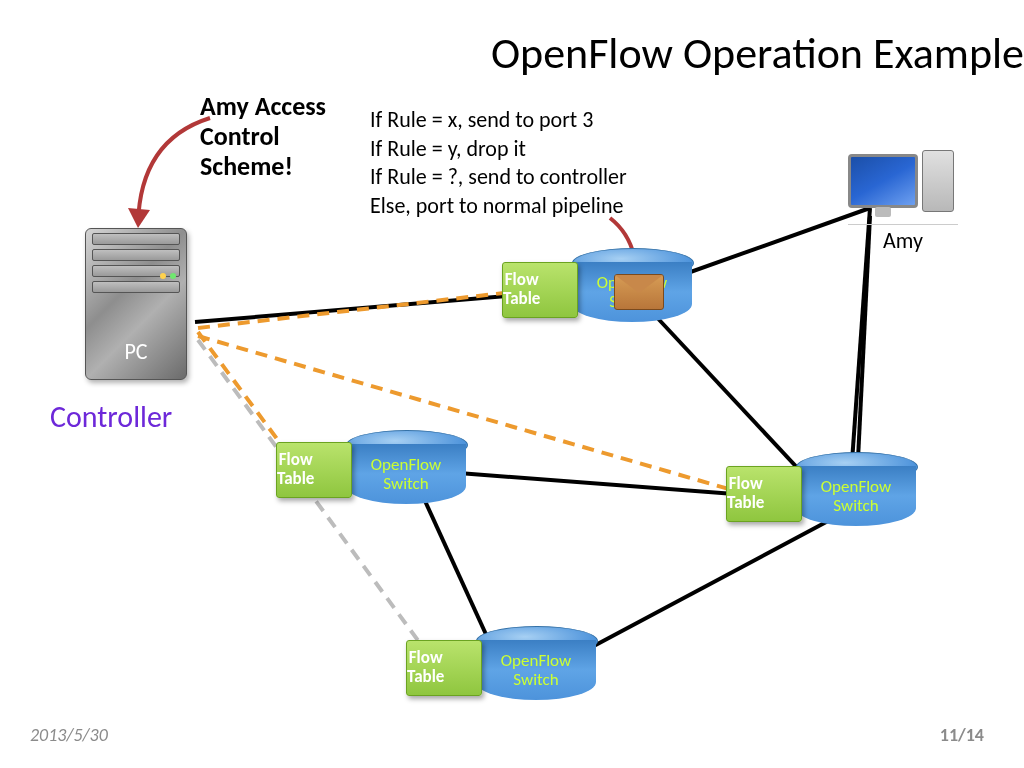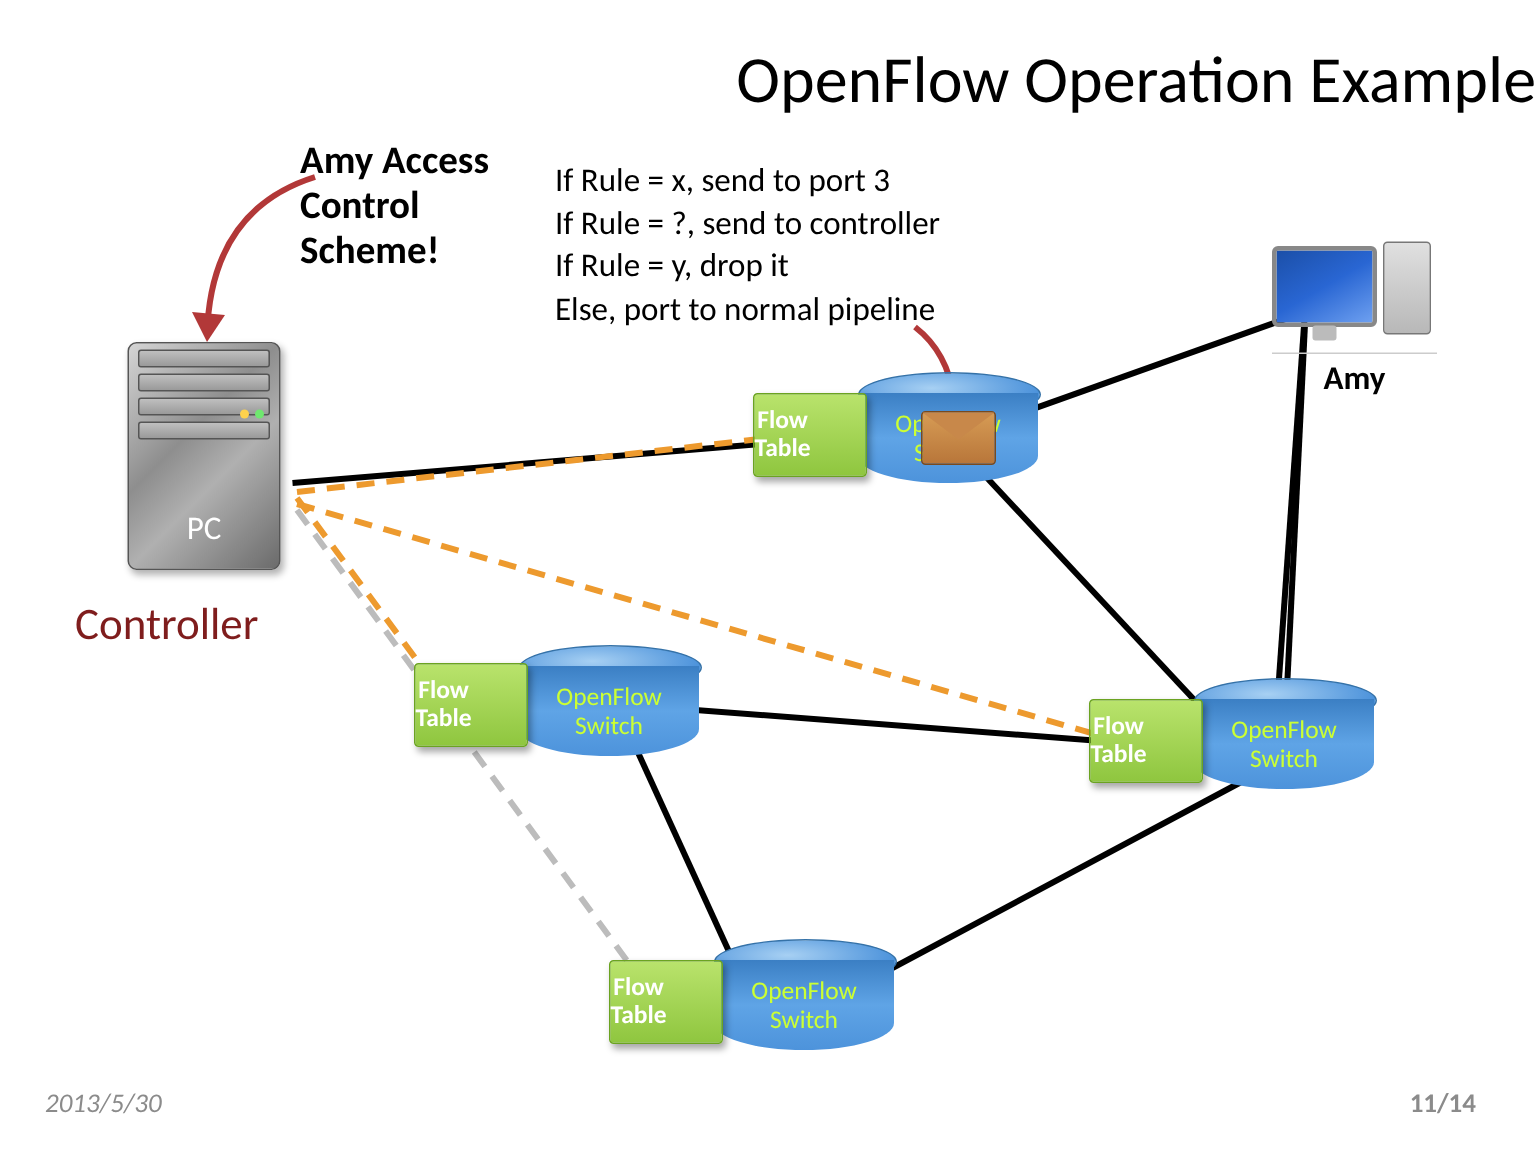--- a/index.html
+++ b/index.html
@@ -40,24 +40,24 @@
   }
   .server-slot { height: 10px; margin: 4px 6px 0 6px; border:1px solid #555;
     background: linear-gradient(#bfbfbf,#9a9a9a); border-radius:2px;}
   .server-led { position:absolute; top:44px; right:10px; width:6px;height:6px;border-radius:50%;background:#6fe86f;}
   .server-led2{ position:absolute; top:44px; right:20px; width:6px;height:6px;border-radius:50%;background:#ffd24d;}
   .server-label {
     position:absolute; bottom:14px; left:0; width:100%;
     text-align:center; color:#fff; font-size:22px;
   }
   .controller-text {
-    position:absolute; left:50px; top:398px; font-size:30px; color:#7f1d1d;
-  }
-  
-  .amy-pc { position:absolute; left:848px; top:161px; width:110px;font-weight:bold; }
+    position:absolute; left:50px; top:398px; font-size:30px; color:#6d28d9;
+  }
+  
+  .amy-pc { position:absolute; left:848px; top:150px; width:110px; }
   .monitor {
     width:64px; height:48px; border:3px solid #888; border-radius:4px;
     background: linear-gradient(150deg,#1b4fa8,#2966d3 50%,#6ea0f0);
     display:inline-block; position:relative;
   }
   .monitor:after{content:"";position:absolute;bottom:-12px;left:24px;width:16px;height:10px;background:#bbb;border-radius:2px;}
   .tower {
     width:30px; height:60px; display:inline-block; vertical-align:bottom;
     margin-left:4px; background:linear-gradient(#e0e0e0,#b8b8b8);
     border:1px solid #777; border-radius:3px;
@@ -135,22 +135,22 @@
   <path class="arrow-red" d="M610,218 Q632,235 636,266" stroke-width="3"></path>
   <polygon class="arrowhead-red" points="636,270 627,254 646,256"></polygon>
 </svg>
 
 <div class="title">OpenFlow Operation Example</div>
 
 <div class="callout">Amy Access Control Scheme!</div>
 
 <div class="rules">
   <div>If Rule = x, send to port 3</div>
+  <div>If Rule = y, drop it</div>
   <div>If Rule = ?, send to controller</div>
-  <div>If Rule = y, drop it</div>
   <div>Else, port to normal pipeline</div>
 </div>
 
 <div class="server">
   <div class="server-body">
     <div class="server-slot"></div>
       <div class="server-slot"></div>
     <div class="server-slot"></div>
       <div class="server-slot"></div>
     <div class="server-led"></div>

